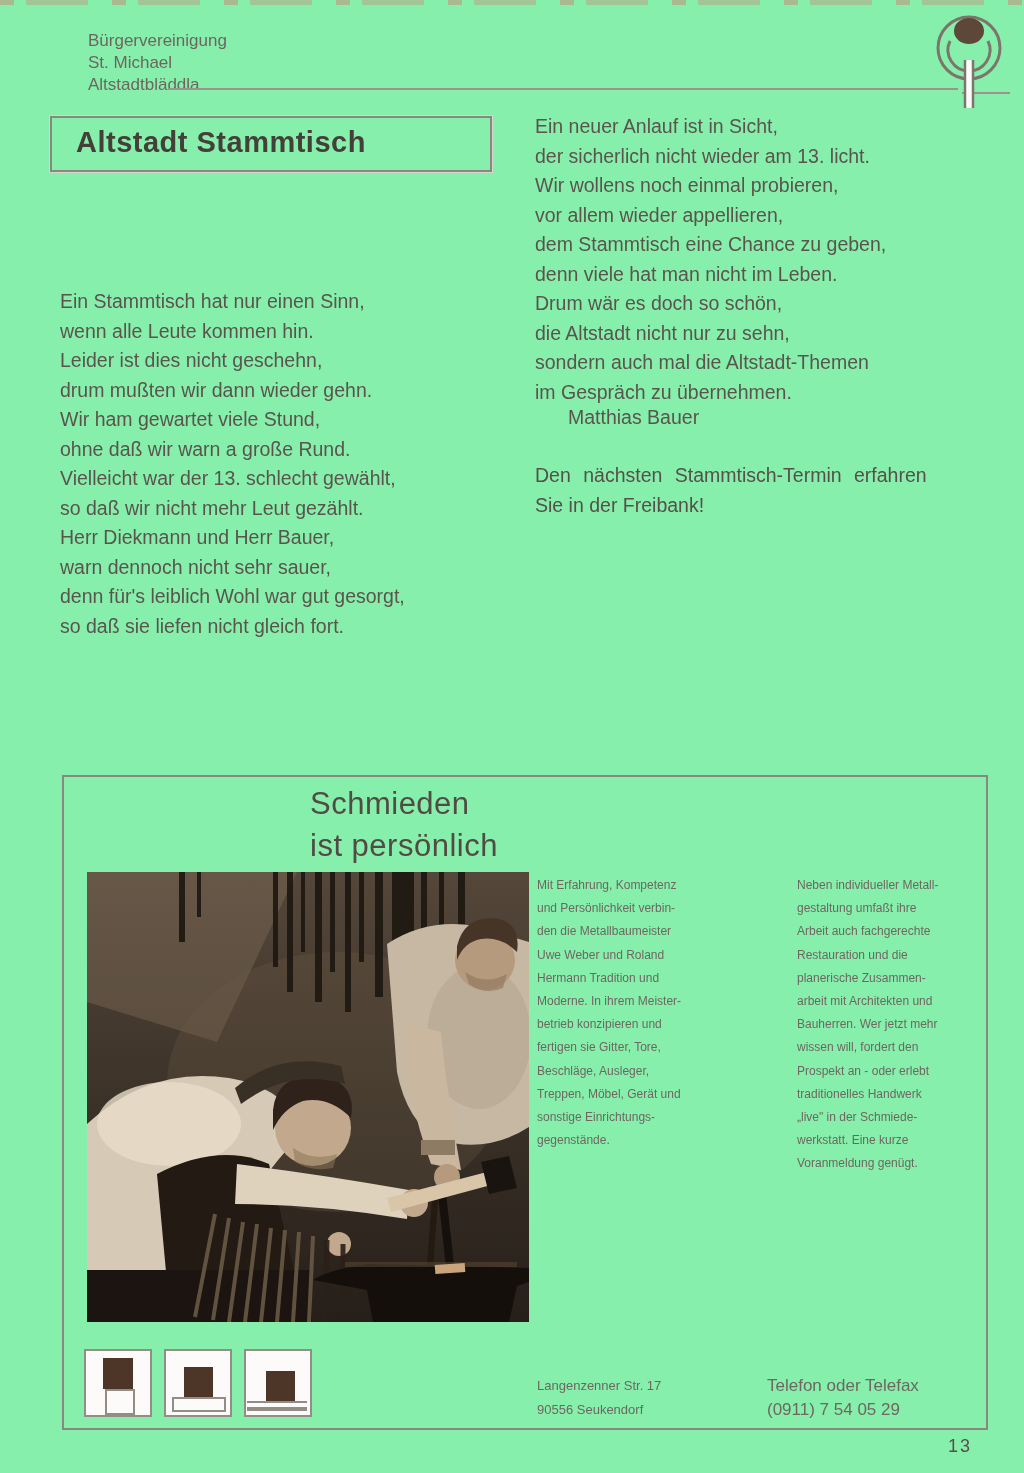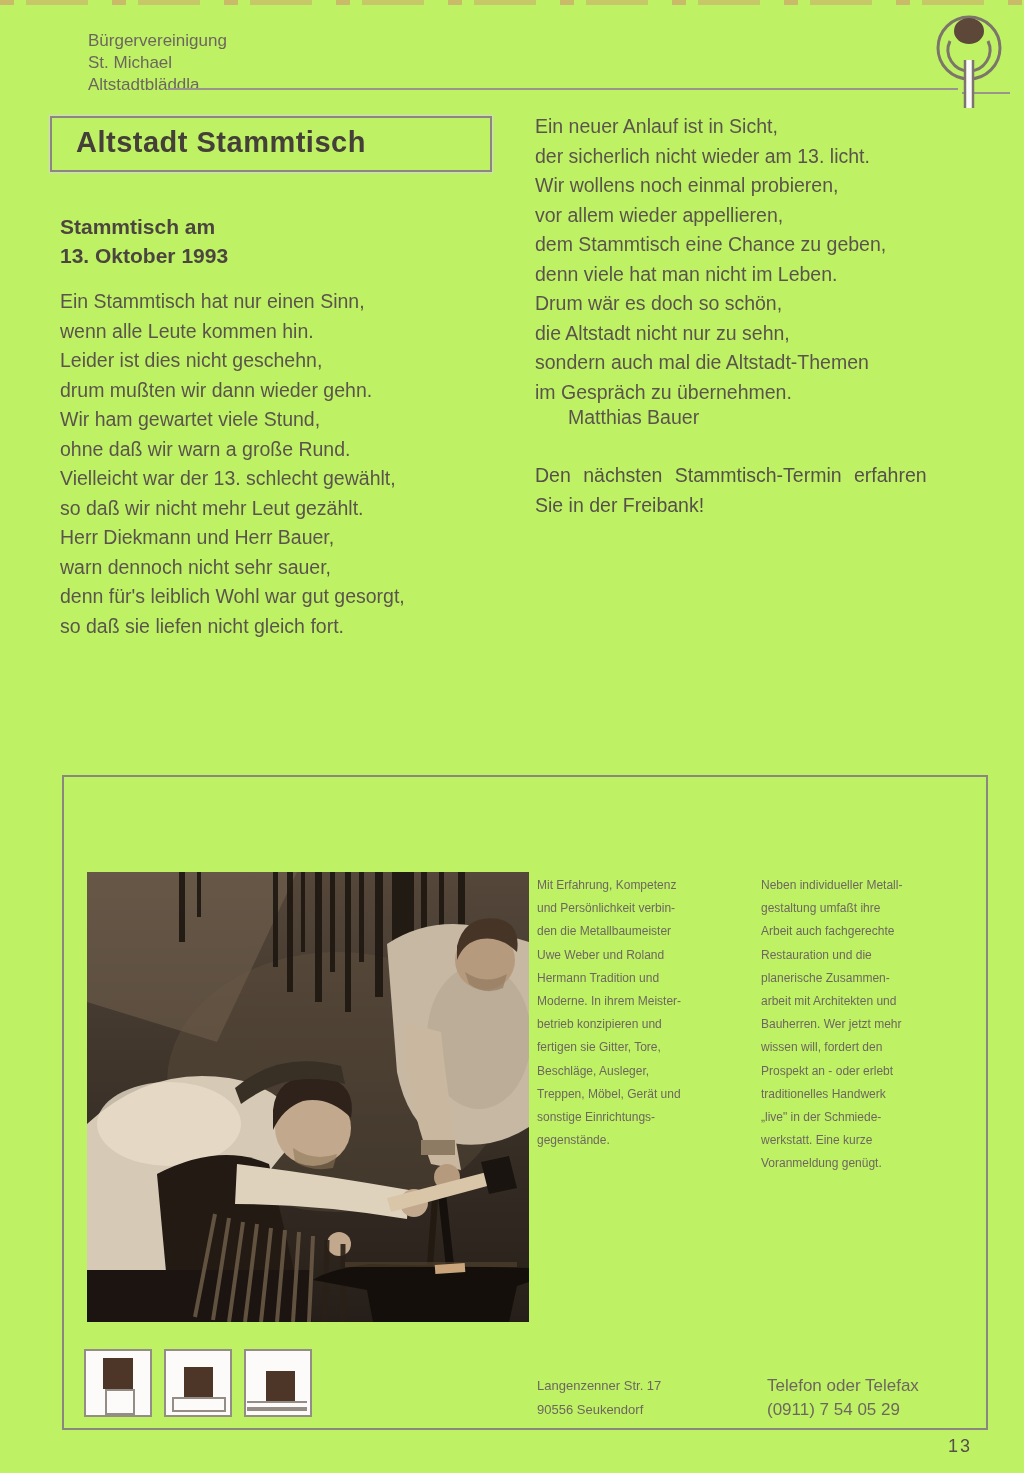--- a/index.html
+++ b/index.html
@@ -1,20 +1,20 @@
 <!DOCTYPE html>
 <html lang="de"><head>
 <meta charset="utf-8">
 <style>
   html,body{margin:0;padding:0;background:#e8e6e2;}
   .page{
     position:relative;
     width:1024px;height:1473px;
     margin:0 auto;
-    background:#bef264;
+    background:#86efac;
     font-family:"Liberation Sans","DejaVu Sans",sans-serif;
     color:#5b544d;
     overflow:hidden;
   }
   .abs{position:absolute;}
   
   .scan-artifact{
     left:0;top:0;width:1024px;height:5px;
     background:repeating-linear-gradient(90deg,
       rgba(214,120,108,.45) 0 14px, rgba(255,255,255,0) 14px 26px,
@@ -41,21 +41,21 @@
   .note .l1{word-spacing:7px;white-space:nowrap;}
   
   .ad-box{
     left:62px;top:775px;width:922px;height:651px;
     border:2px solid #8c8680;
   }
   .ad-title{left:246px;top:6px;font-size:31px;line-height:42px;letter-spacing:.5px;color:#514b44;white-space:pre-line;}
   .photo{left:23px;top:95px;width:442px;height:450px;box-shadow:inset 0 0 30px rgba(40,30,20,.5);}
   .ad-col{font-size:12px;line-height:23.2px;color:#6e6760;white-space:pre-line;}
   .ad-col1{left:473px;top:97px;width:228px;}
-  .ad-col2{left:697px;top:97px;width:218px;}
+  .ad-col2{left:733px;top:97px;width:218px;}
   .logo-row{left:20px;top:572px;display:flex;gap:12px;}
   .mark{width:64px;height:64px;border:2px solid #938d86;position:relative;background:#fcfbf9;}
   .mark .sq{position:absolute;background:#4d3527;}
   .m1 .sq{left:17px;top:7px;width:30px;height:31px;}
   .m1 .frame{position:absolute;left:19px;top:38px;width:26px;height:22px;border:2px solid #938d86;}
   .m2 .sq{left:18px;top:16px;width:29px;height:30px;}
   .m2 .ped{position:absolute;left:6px;top:46px;width:50px;height:11px;border:2px solid #938d86;}
   .m3 .sq{left:20px;top:20px;width:29px;height:30px;}
   .m3 .rail1{position:absolute;left:1px;top:50px;width:60px;height:4px;border-top:2px solid #938d86;border-bottom:2px solid #938d86;}
   .m3 .rail2{position:absolute;left:1px;top:58px;width:60px;height:0;border-top:2px solid #938d86;}
@@ -85,22 +85,20 @@
       <rect x="37.5" y="52" width="7" height="48" fill="#fcfbf9"></rect>
       <line x1="37" y1="52" x2="37" y2="100" stroke="#7d756c" stroke-width="2.5"></line>
       <line x1="45" y1="52" x2="45" y2="100" stroke="#7d756c" stroke-width="2.5"></line>
     </svg>
   </div>
 
   <div class="abs title-box">
     <span>Altstadt Stammtisch</span>
   </div>
 
-  <div class="abs subhead">Stammtisch am
-13. Oktober 1993</div>
 
   <div class="abs poem poem-left">Ein Stammtisch hat nur einen Sinn,
 wenn alle Leute kommen hin.
 Leider ist dies nicht geschehn,
 drum mußten wir dann wieder gehn.
 Wir ham gewartet viele Stund,
 ohne daß wir warn a große Rund.
 Vielleicht war der 13. schlecht gewählt,
 so daß wir nicht mehr Leut gezählt.
 Herr Diekmann und Herr Bauer,
@@ -120,20 +118,22 @@
 
   <div class="abs signature">Matthias Bauer</div>
 
   <div class="abs note">
     <div class="l1">Den nächsten Stammtisch-Termin erfahren</div>
     <div>Sie in der Freibank!</div>
   </div>
 
   <div class="abs ad-box">
 
+    <div class="abs ad-title">Schmieden
+ist persönlich</div>
 
     <div class="abs photo">
       <svg width="442" height="450" viewBox="0 0 442 450" preserveAspectRatio="none">
         <defs>
           <linearGradient id="bgG" x1="0" y1="0" x2="0" y2="1">
             <stop offset="0" stop-color="#55473a"></stop>
             <stop offset="0.55" stop-color="#393027"></stop>
             <stop offset="1" stop-color="#261f19"></stop>
           </linearGradient>
         </defs>

